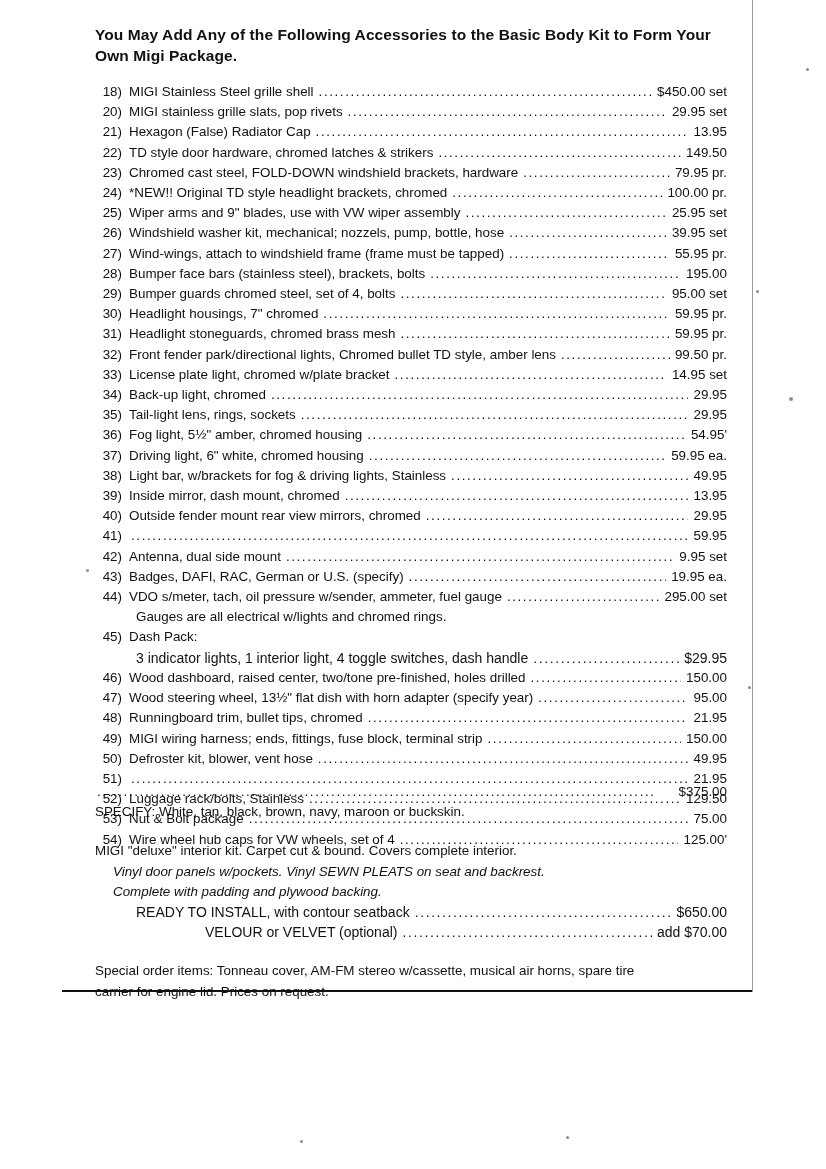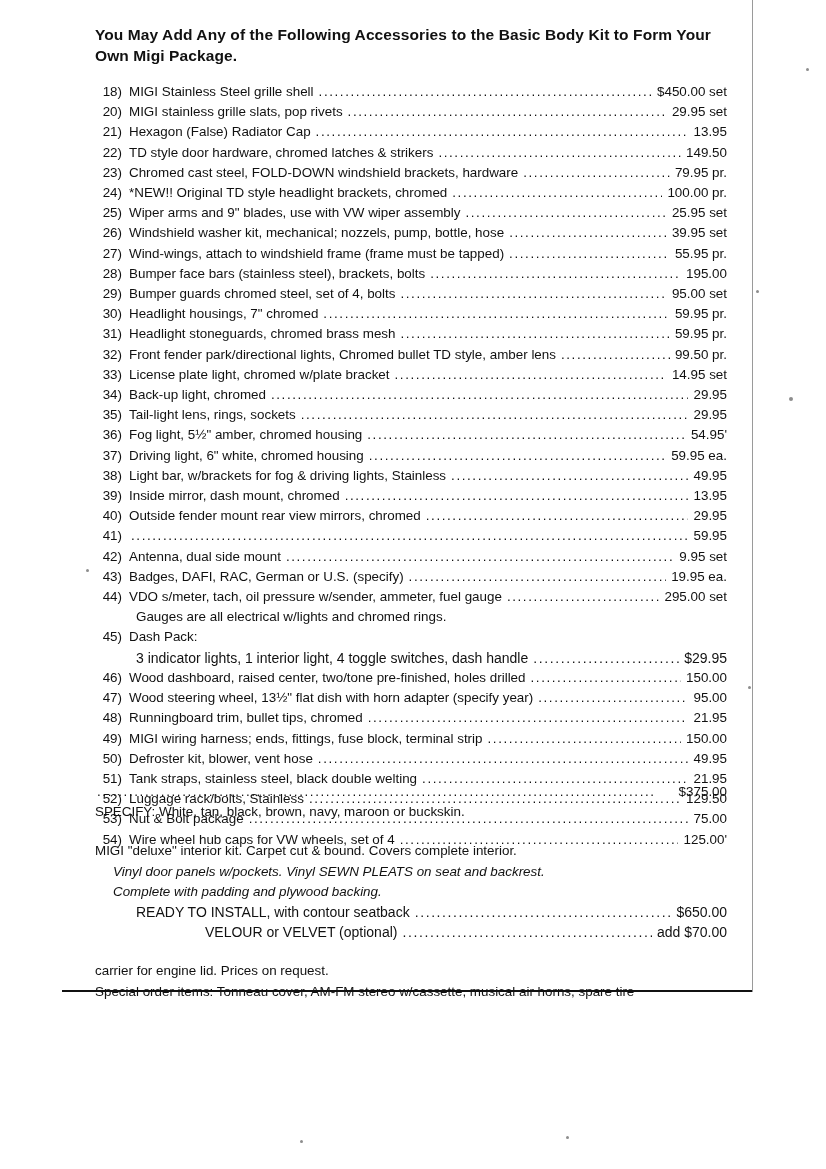--- a/index.html
+++ b/index.html
@@ -358,21 +358,20 @@
 
     <div class="row">
       <span class="num">50)</span>
       <span class="desc">Defroster kit, blower, vent hose</span>
       <span class="dots">.........................................................................................................</span>
       <span class="price">49.95</span>
     </div>
 
     <div class="row">
       <span class="num">51)</span>
-      <span class="desc">Tank straps, stainless steel, black double welting</span>
       <span class="dots">.........................................................................................................</span>
       <span class="price">21.95</span>
     </div>
 
     <div class="row">
       <span class="num">52)</span>
       <span class="desc">Luggage rack/bolts, Stainless</span>
       <span class="dots">.........................................................................................................</span>
       <span class="price">129.50</span>
     </div>
@@ -414,22 +413,22 @@
     </div>
 
     <div class="subrow deeper">
       <span class="desc">VELOUR or VELVET (optional)</span>
       <span class="dots">.........................................................................................................</span>
       <span class="price">add $70.00</span>
     </div>
 
     <div class="gap"></div>
 
+    <div class="para">Special order items: Tonneau cover, AM-FM stereo w/cassette, musical air horns, spare tire</div>
     <div class="para">carrier for engine lid. Prices on request.</div>
-    <div class="para">Special order items: Tonneau cover, AM-FM stereo w/cassette, musical air horns, spare tire</div>
 
   </div>
 
   <div class="rule"></div>
   <div class="vline"></div>
 
   <div class="speck" style="left:806px; top:68px; width:3px; height:3px;"></div>
   <div class="speck" style="left:756px; top:290px; width:3px; height:3px;"></div>
   <div class="speck" style="left:789px; top:397px; width:4px; height:4px;"></div>
   <div class="speck" style="left:86px; top:569px; width:3px; height:3px;"></div>

